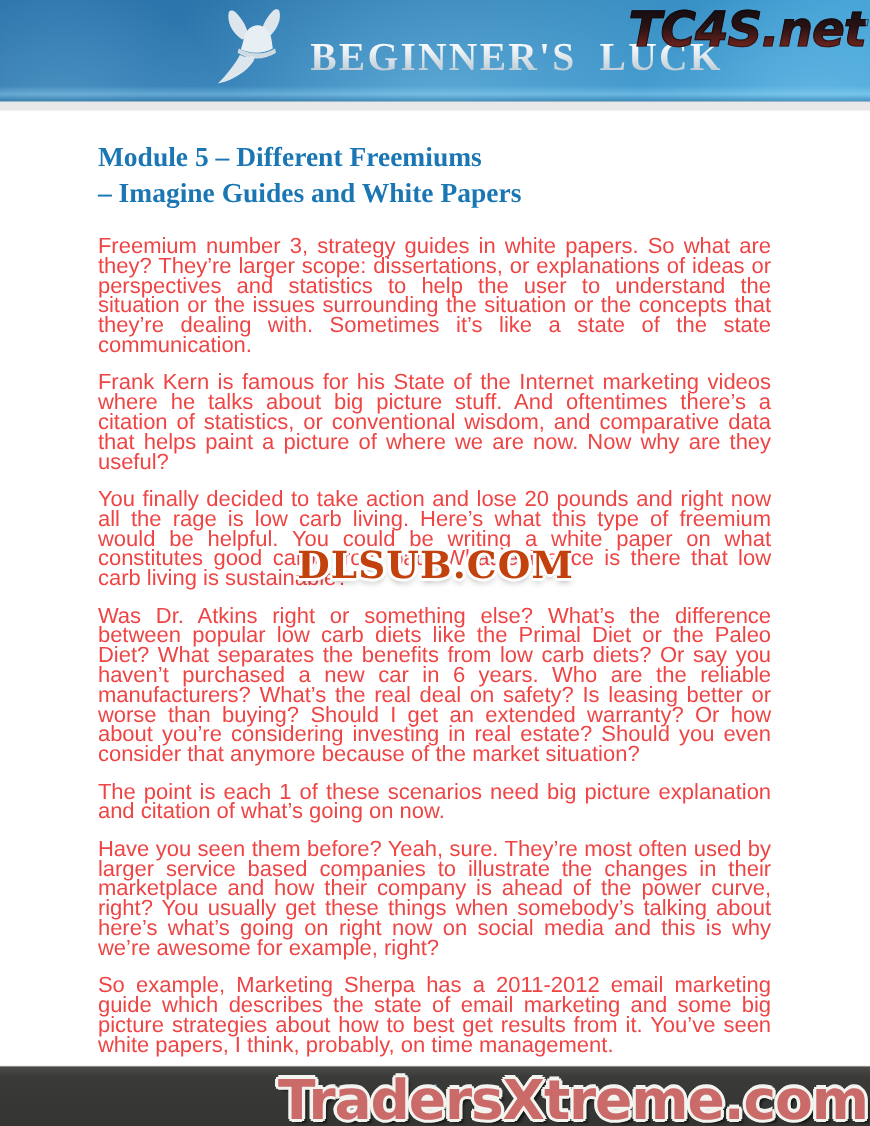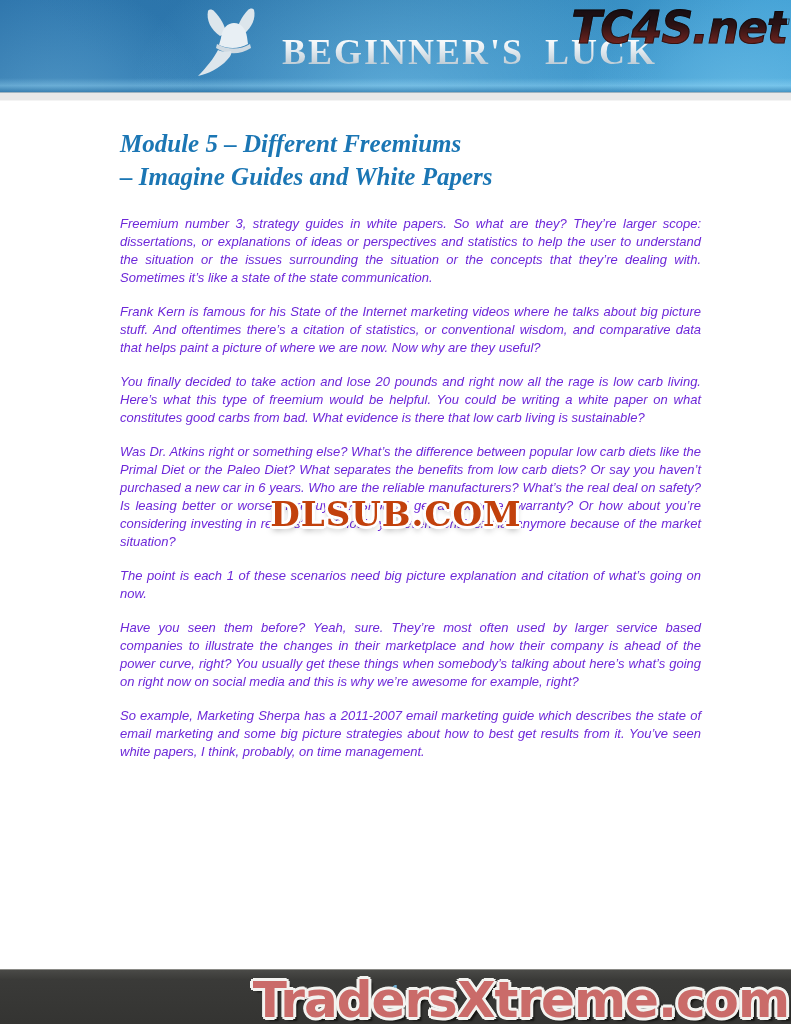--- a/index.html
+++ b/index.html
@@ -70,35 +70,34 @@
     position: absolute; top: 93px; left: 0;
     width: 791px; height: 8px;
     background: #e8e8e8;
     border-bottom: 1px solid #f4f4f4;
   }
 
   
   .content {
     position: absolute; top: 101px; left: 0;
     width: 791px;
-    padding: 26px 90px 0 120px;
-    font-style: italic;
+    padding: 26px 90px 0 89px;
   }
   .doc-title {
     font-family: "Liberation Serif", serif;
     font-weight: 600;
     font-size: 25px;
     line-height: 33px;
     color: #1b76b4;
     margin-bottom: 22px;
   }
   .doc-body p {
-    font-size: 13px;
+    font-size: 20px;
     line-height: 18px;
-    color: #6d28d9;
+    color: #ef4444;
     text-align: justify;
     margin-bottom: 16px;
   }
 
   
   .wm-center {
     position: absolute; top: 494px; left: 396px;
     transform: translateX(-50%);
     font-family: "DejaVu Serif", serif;
     font-weight: 700;
@@ -174,21 +173,21 @@
     <div>Module 5 – Different Freemiums</div>
     <div>– Imagine Guides and White Papers</div>
   </div>
   <div class="doc-body">
     <p>Freemium number 3, strategy guides in white papers. So what are they? They’re larger scope: dissertations, or explanations of ideas or perspectives and statistics to help the user to understand the situation or the issues surrounding the situation or the concepts that they’re dealing with. Sometimes it’s like a state of the state communication.</p>
     <p>Frank Kern is famous for his State of the Internet marketing videos where he talks about big picture stuff. And oftentimes there’s a citation of statistics, or conventional wisdom, and comparative data that helps paint a picture of where we are now. Now why are they useful?</p>
     <p>You finally decided to take action and lose 20 pounds and right now all the rage is low carb living. Here’s what this type of freemium would be helpful. You could be writing a white paper on what constitutes good carbs from bad. What evidence is there that low carb living is sustainable?</p>
     <p>Was Dr. Atkins right or something else? What’s the difference between popular low carb diets like the Primal Diet or the Paleo Diet? What separates the benefits from low carb diets? Or say you haven’t purchased a new car in 6 years. Who are the reliable manufacturers? What’s the real deal on safety? Is leasing better or worse than buying? Should I get an extended warranty? Or how about you’re considering investing in real estate? Should you even consider that anymore because of the market situation?</p>
     <p>The point is each 1 of these scenarios need big picture explanation and citation of what’s going on now.</p>
     <p>Have you seen them before? Yeah, sure. They’re most often used by larger service based companies to illustrate the changes in their marketplace and how their company is ahead of the power curve, right? You usually get these things when somebody’s talking about here’s what’s going on right now on social media and this is why we’re awesome for example, right?</p>
-    <p>So example, Marketing Sherpa has a 2011-2007 email marketing guide which describes the state of email marketing and some big picture strategies about how to best get results from it. You’ve seen white papers, I think, probably, on time management.</p>
+    <p>So example, Marketing Sherpa has a 2011-2012 email marketing guide which describes the state of email marketing and some big picture strategies about how to best get results from it. You’ve seen white papers, I think, probably, on time management.</p>
   </div>
 </div>
 
 <div class="wm-center">DLSUB.COM</div>
 
 <div class="footer">
   <div class="page-number">1</div>
   <div class="wm-footer">TradersXtreme.com</div>
 </div>
 

